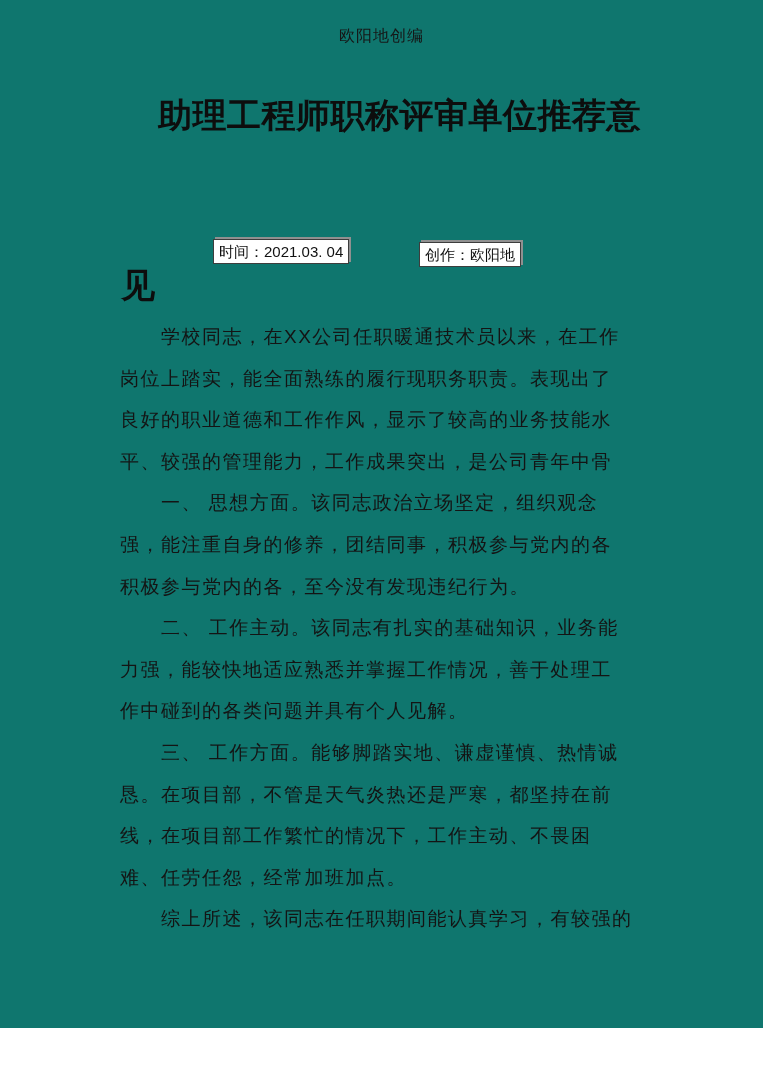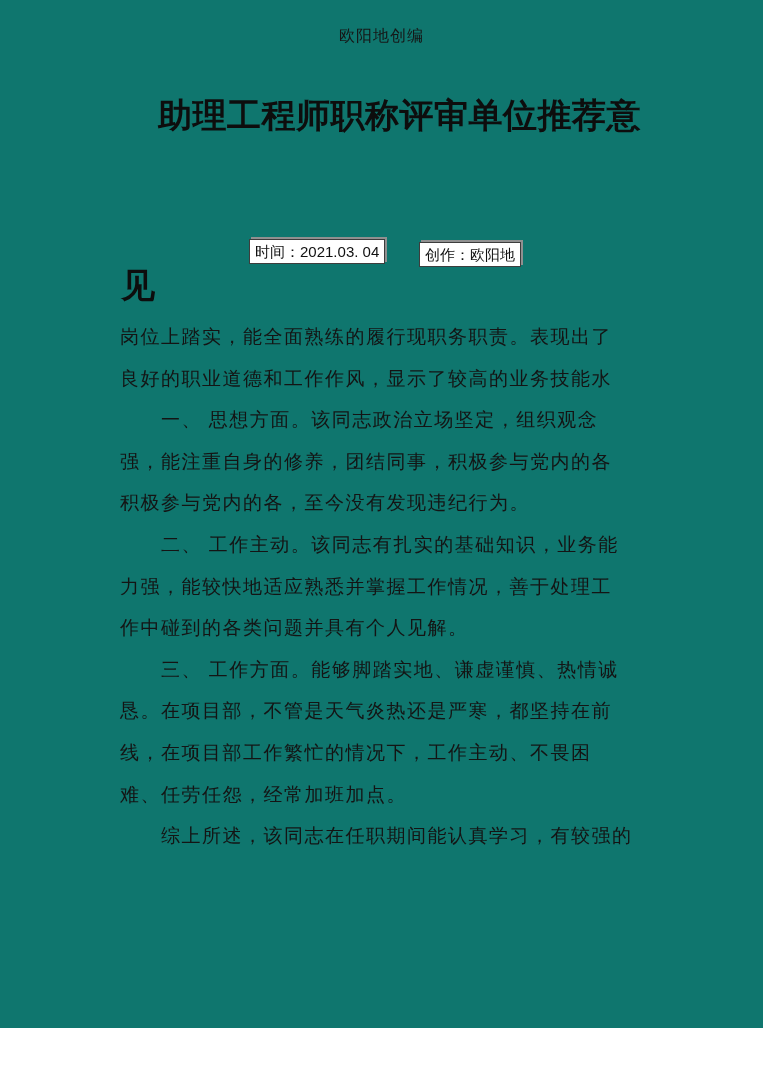--- a/index.html
+++ b/index.html
@@ -50,21 +50,21 @@
     position: absolute;
     font-size: 15px;
     line-height: 19px;
     padding: 2px 5px;
     border: 1px solid #3d3d3d;
     box-shadow: 2px -2px 0 0 #909090;
     background: #ffffff;
     white-space: nowrap;
     color: #111111;
   }
-  .meta-box.time { top: 239px; left: 213px; margin-left: 36px; }
+  .meta-box.time { top: 239px; left: 213px; }
   .meta-box.author { top: 242px; left: 419px; }
   .doc-body {
     position: absolute;
     top: 316px;
     left: 120px;
     width: 530px;
   }
   .body-line {
     height: 41.6px;
     line-height: 41.6px;
@@ -83,22 +83,24 @@
 
   <div class="doc-title">助理工程师职称评审单位推荐意</div>
 
   <div class="meta-box time">时间：2021.03. 04</div>
 
   <div class="meta-box author">创作：欧阳地</div>
 
   <div class="title-overflow">见</div>
 
   <div class="doc-body">
+    <div class="body-line">　　学校同志，在XX公司任职暖通技术员以来，在工作</div>
     <div class="body-line">岗位上踏实，能全面熟练的履行现职务职责。表现出了</div>
     <div class="body-line">良好的职业道德和工作作风，显示了较高的业务技能水</div>
+    <div class="body-line">平、较强的管理能力，工作成果突出，是公司青年中骨</div>
     <div class="body-line">　　一、 思想方面。该同志政治立场坚定，组织观念</div>
     <div class="body-line">强，能注重自身的修养，团结同事，积极参与党内的各</div>
     <div class="body-line">积极参与党内的各，至今没有发现违纪行为。</div>
     <div class="body-line">　　二、 工作主动。该同志有扎实的基础知识，业务能</div>
     <div class="body-line">力强，能较快地适应熟悉并掌握工作情况，善于处理工</div>
     <div class="body-line">作中碰到的各类问题并具有个人见解。</div>
     <div class="body-line">　　三、 工作方面。能够脚踏实地、谦虚谨慎、热情诚</div>
     <div class="body-line">恳。在项目部，不管是天气炎热还是严寒，都坚持在前</div>
     <div class="body-line">线，在项目部工作繁忙的情况下，工作主动、不畏困</div>
     <div class="body-line">难、任劳任怨，经常加班加点。</div>

